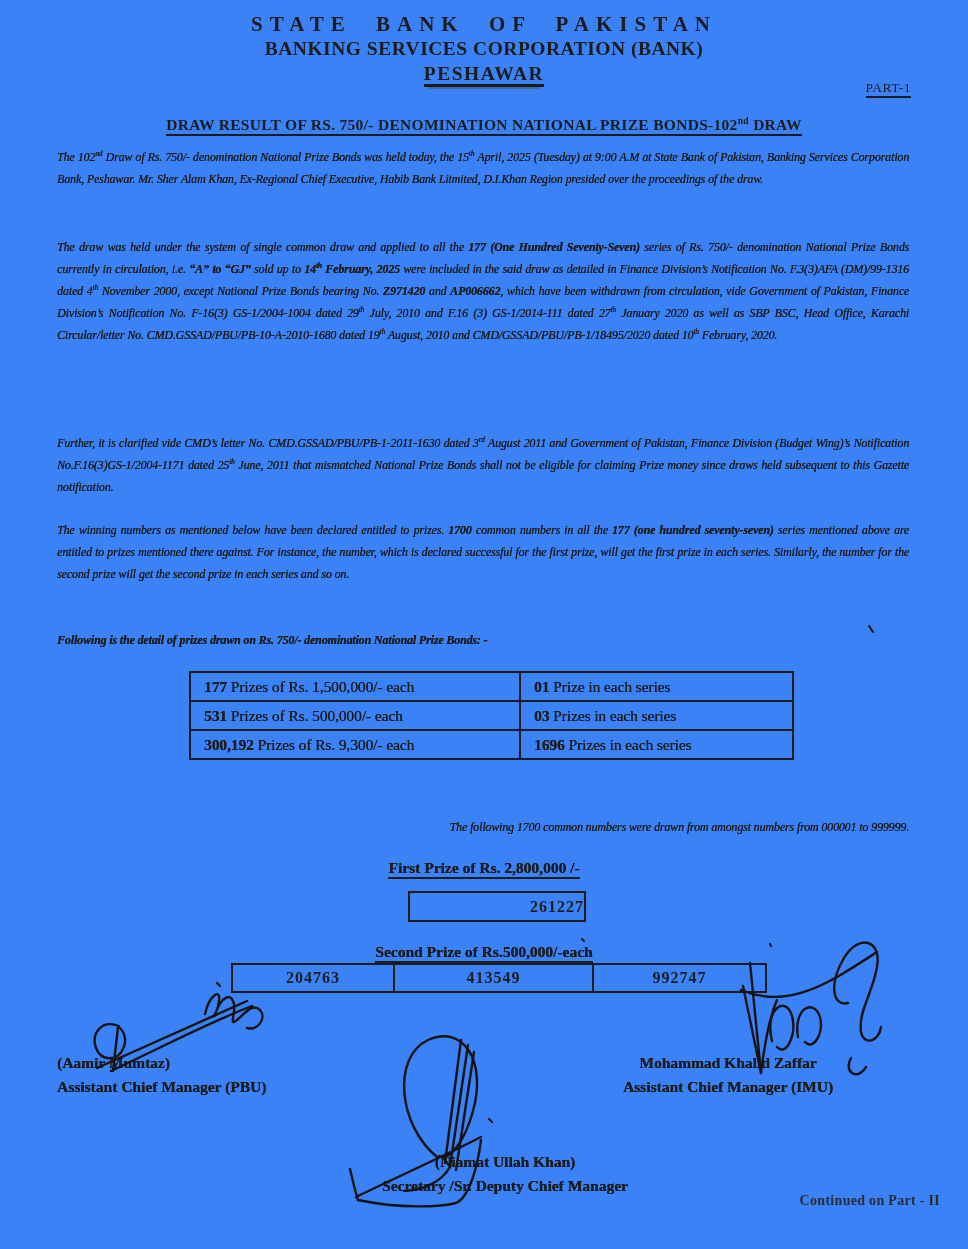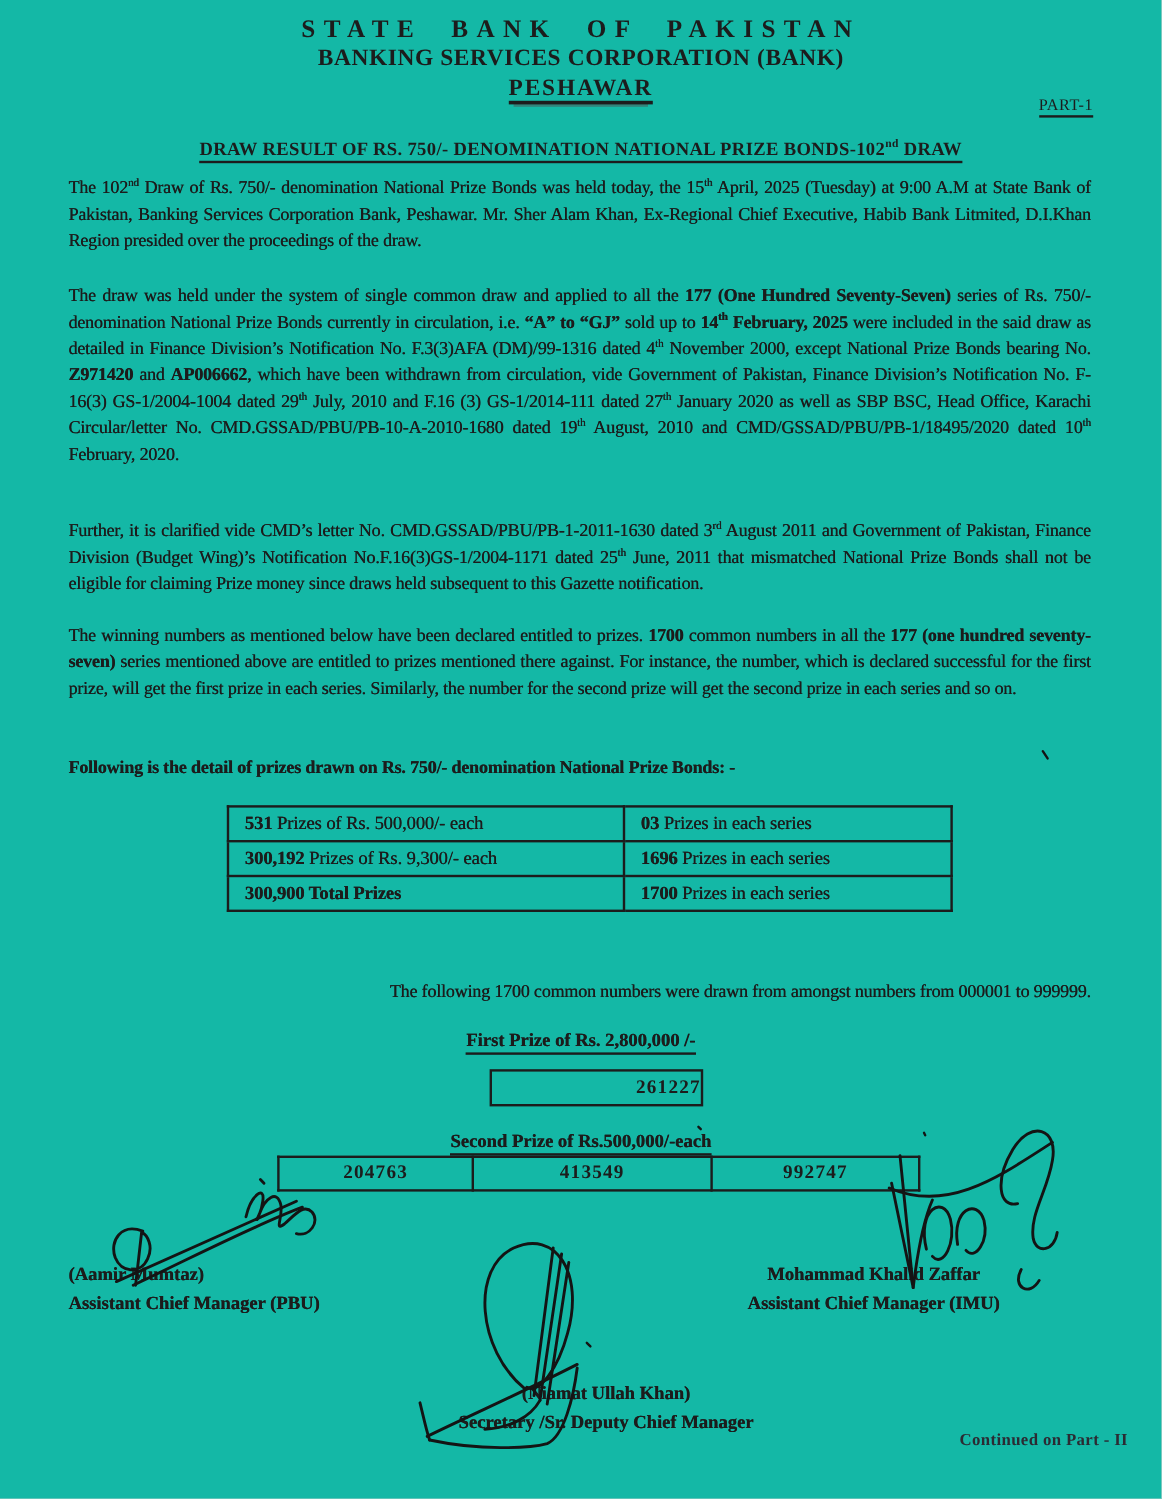--- a/index.html
+++ b/index.html
@@ -1,37 +1,37 @@
 <!DOCTYPE html>
 <html><head>
 <meta charset="utf-8">
 <style>
   html,body{margin:0;padding:0;background:#d9d9d6;}
   .page{
     position:relative;width:968px;height:1249px;margin:0 auto;
-    background:#14b8a6;overflow:hidden;
+    background:#3b82f6;overflow:hidden;
     font-family:"Liberation Serif","DejaVu Serif",serif;
     color:#1c1c1c;
   }
   .abs{position:absolute;}
   .ctr{left:0;right:0;text-align:center;}
   .b{font-weight:700;}
   sup{font-size:62%;vertical-align:super;line-height:0;}
 
   .h1{top:12px;font-size:21px;font-weight:700;letter-spacing:7px;word-spacing:12px;}
   .h2{top:38px;font-size:19.5px;font-weight:700;letter-spacing:.5px;}
   .h3{top:63px;font-size:19.5px;font-weight:700;letter-spacing:1.5px;}
   .h3 span{border-bottom:3px solid #1c1c1c;padding-bottom:0px;box-shadow:0 6px 0 -4px rgba(80,80,80,.5);}
   .part{top:80px;right:57px;font-size:13.5px;font-weight:400;border-bottom:2px solid #1c1c1c;letter-spacing:.5px;}
 
   .doc-title{top:116px;font-size:15.5px;font-weight:700;letter-spacing:.3px;}
   .doc-title span.ul{border-bottom:2.5px solid #1c1c1c;padding-bottom:1px;}
 
-  .para{left:57px;width:852px;font-size:15px;line-height:22px;text-align:justify;
-        letter-spacing:-.15px;text-shadow:.25px 0 0 currentColor;}
+  .para{left:57px;width:852px;font-size:12px;line-height:22px;text-align:justify;
+        letter-spacing:-.15px;text-shadow:.25px 0 0 currentColor;font-style:italic;}
   .p1{top:146px;} .p2{top:236px;} .p3{top:432px;} .p4{top:519px;}
   .p5{top:629px;font-weight:700;text-align:left;}
   .p6{top:814px;top:816px;text-align:right;}
 
   table.prizes{top:671px;left:189px;border-collapse:collapse;}
   table.prizes td{
     border:2.5px solid #1c1c1c;height:27px;padding:0 8px 0 13px;
     font-size:15.5px;letter-spacing:-.1px;text-shadow:.25px 0 0 currentColor;
   }
   td.c1{width:307px;} td.c2{width:250px;}
@@ -70,31 +70,31 @@
   </div>
 
   <div class="abs para p1"><span>The 102</span><sup>nd</sup><span> Draw of Rs. 750/- denomination National Prize Bonds was held today, the 15</span><sup>th</sup><span> April, 2025 (Tuesday) at 9:00 A.M at State Bank of Pakistan, Banking Services Corporation Bank, Peshawar. Mr. Sher Alam Khan, Ex-Regional Chief Executive, Habib Bank Litmited, D.I.Khan Region presided over the proceedings of the draw.</span></div>
   <div class="abs para p2"><span>The draw was held under the system of single common draw and applied to all the </span><span class="b">177 (One Hundred Seventy-Seven)</span><span> series of Rs. 750/- denomination National Prize Bonds currently in circulation, i.e. </span><span class="b">“A” to “GJ”</span><span> sold up to </span><span class="b">14</span><sup class="b">th</sup><span class="b"> February, 2025</span><span> were included in the said draw as detailed in Finance Division’s Notification No. F.3(3)AFA (DM)/99-1316 dated 4</span><sup>th</sup><span> November 2000, except National Prize Bonds bearing No. </span><span class="b">Z971420</span><span> and </span><span class="b">AP006662</span><span>, which have been withdrawn from circulation, vide Government of Pakistan, Finance Division’s Notification No. F-16(3) GS-1/2004-1004 dated 29</span><sup>th</sup><span> July, 2010 and F.16 (3) GS-1/2014-111 dated 27</span><sup>th</sup><span> January 2020 as well as SBP BSC, Head Office, Karachi Circular/letter No. CMD.GSSAD/PBU/PB-10-A-2010-1680 dated 19</span><sup>th</sup><span> August, 2010 and CMD/GSSAD/PBU/PB-1/18495/2020 dated 10</span><sup>th</sup><span> February, 2020.</span></div>
   <div class="abs para p3"><span>Further, it is clarified vide CMD’s letter No. CMD.GSSAD/PBU/PB-1-2011-1630 dated 3</span><sup>rd</sup><span> August 2011 and Government of Pakistan, Finance Division (Budget Wing)’s Notification No.F.16(3)GS-1/2004-1171 dated 25</span><sup>th</sup><span> June, 2011  that mismatched National Prize Bonds shall not be eligible for claiming Prize money since draws  held subsequent to  this Gazette notification.</span></div>
   <div class="abs para p4"><span>The winning numbers as mentioned below have been declared entitled to prizes. </span><span class="b">1700</span><span> common numbers in all the </span><span class="b">177 (one hundred seventy-seven)</span><span> series mentioned above are entitled to prizes mentioned there against. For instance, the number, which is declared successful for the first prize, will get the first prize in each series. Similarly, the number for the second prize will get the second prize in each series and so on.</span></div>
   <div class="abs para p5">Following is the detail of prizes drawn on Rs. 750/- denomination National Prize Bonds: -</div>
 
   <table class="abs prizes">
     <tbody>
+        <tr>
+      <td class="c1"><span class="b">177</span><span> Prizes of Rs. 1,500,000/- each</span></td>
+      <td class="c2"><span class="b">01</span><span> Prize in each series</span></td>
+    </tr>
     <tr>
       <td class="c1"><span class="b">531</span><span> Prizes of Rs. 500,000/- each</span></td>
       <td class="c2"><span class="b">03</span><span> Prizes in each series</span></td>
     </tr>
     <tr>
       <td class="c1"><span class="b">300,192</span><span> Prizes of Rs. 9,300/- each</span></td>
       <td class="c2"><span class="b">1696</span><span> Prizes in each series</span></td>
-    </tr>
-    <tr>
-      <td class="c1"><span class="b">300,900</span><span class="b"> Total Prizes</span></td>
-      <td class="c2"><span class="b">1700</span><span> Prizes in each series</span></td>
     </tr>
   </tbody>
     </table>
 
   <div class="abs para p6">The following 1700 common numbers were drawn from amongst numbers from 000001 to 999999.</div>
 
   <div class="abs ctr prize-head fp-head">
     <span>First Prize of Rs. 2,800,000 /-</span>
   </div>
   <div class="abs fp-box">261227</div>

